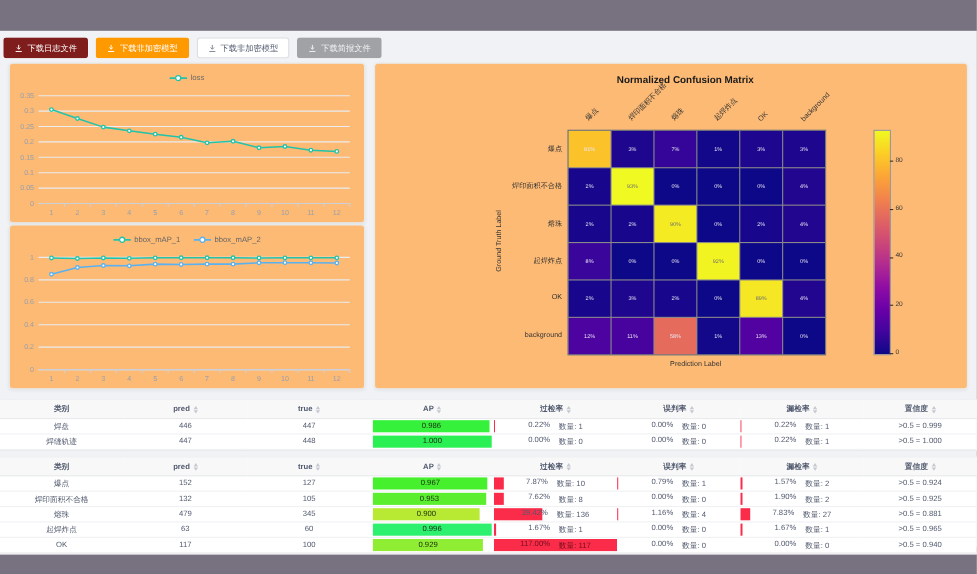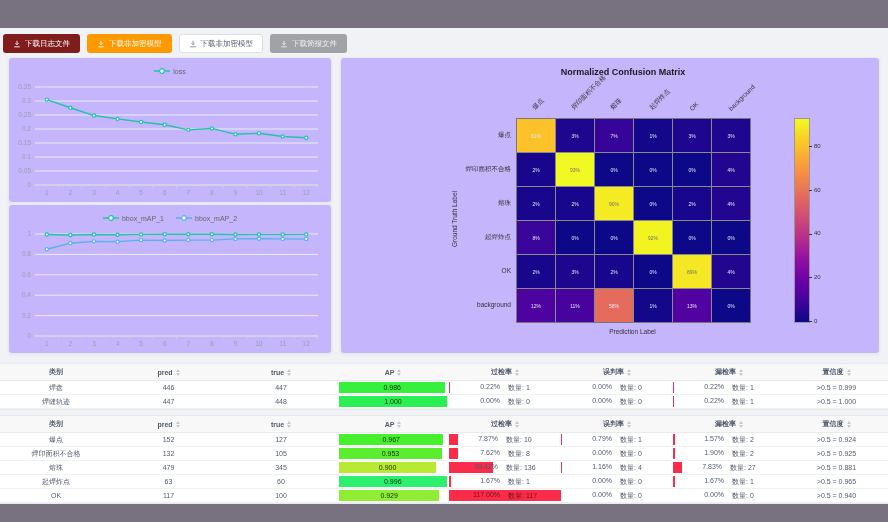--- a/index.html
+++ b/index.html
@@ -9,21 +9,21 @@
   
   .btn-row{position:absolute;top:6px;left:3px;display:flex;gap:7px;}
   .btn{height:19px;padding:0 9px;border-radius:3px;font-size:7.5px;display:flex;align-items:center;gap:4px;
        border:1px solid transparent;cursor:pointer;white-space:nowrap;}
   .btn svg{width:8px;height:8px;}
   .btn-green{background:#7f1d1d;color:#fff;}
   .btn-orange{background:#ff9900;color:#fff;}
   .btn-plain{background:#fff;color:#515a6e;border-color:#dcdee2;}
   .btn-gray{background:#a0a2a6;color:#f2f2f2;}
   
-  .card{position:absolute;background:#c4b5fd;border:1px solid #e8eaec;border-radius:4px;
+  .card{position:absolute;background:#fdba74;border:1px solid #e8eaec;border-radius:4px;
         box-shadow:0 1px 3px rgba(0,0,0,.05);}
   #card-loss{left:8px;top:29px;width:322px;height:144px;}
   #card-map{left:8px;top:176px;width:322px;height:148px;}
   #card-matrix{left:340px;top:29px;width:538px;height:295px;}
   .legend{height:20px;display:flex;align-items:center;justify-content:center;gap:12px;padding-top:3px;}
   .legend-item{display:flex;align-items:center;gap:3px;font-size:7px;color:#666;cursor:pointer;}
   
   .cm-title{position:absolute;top:9px;left:132px;width:300px;text-align:center;
             font-size:9px;font-weight:bold;color:#1a1a1a;}
   .cm-ylab{position:absolute;left:113px;top:161px;transform:translate(-50%,-50%) rotate(-90deg);

